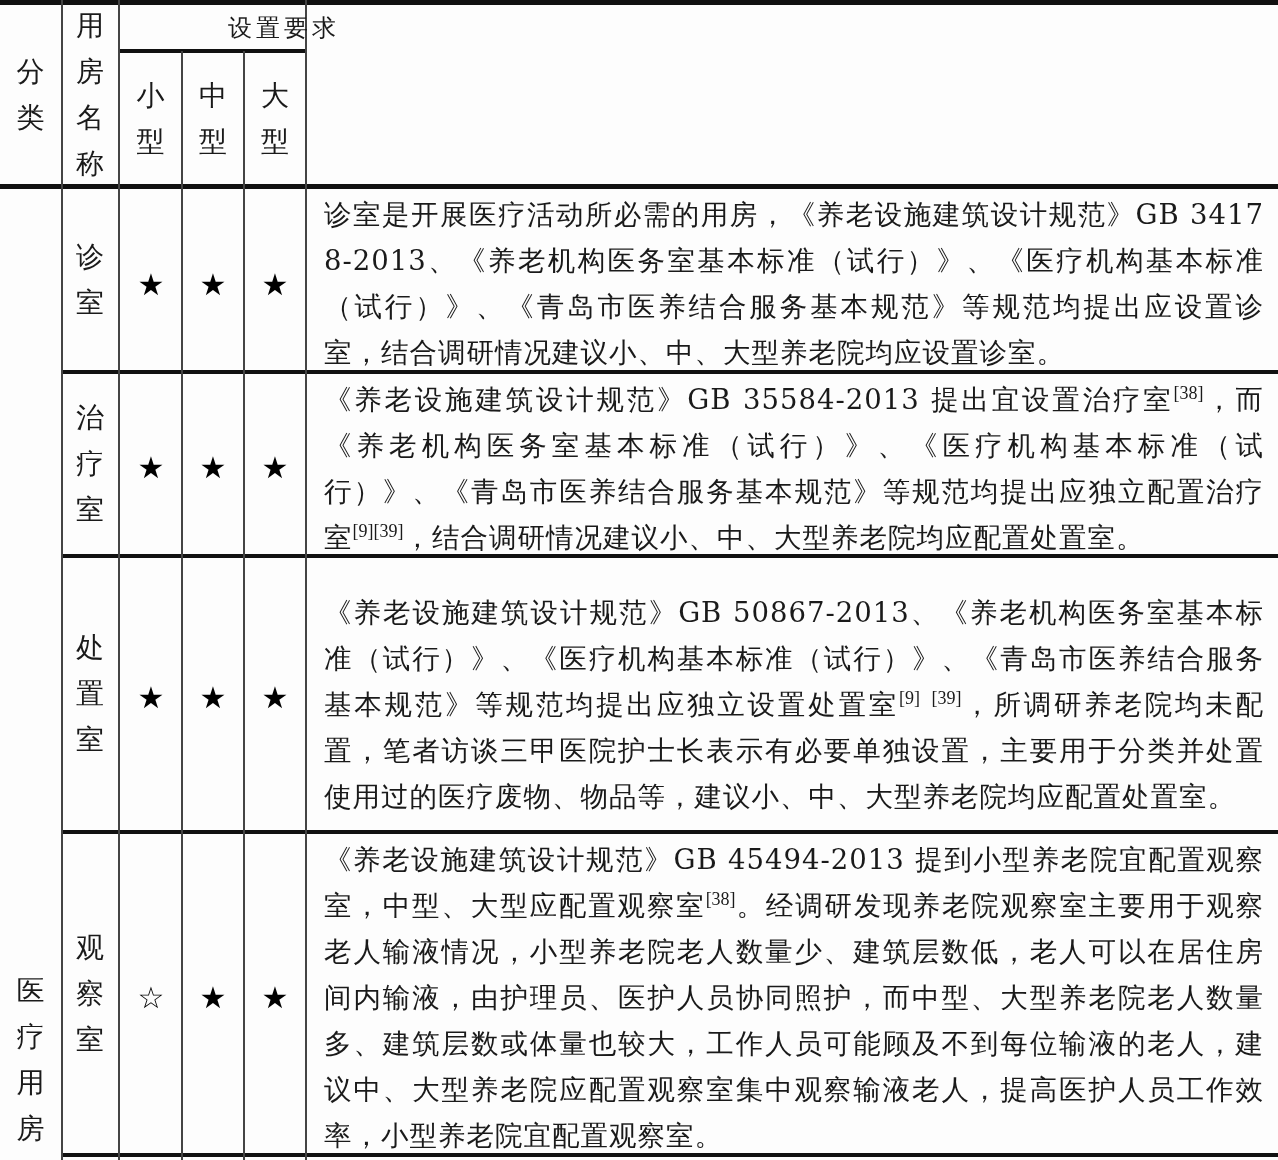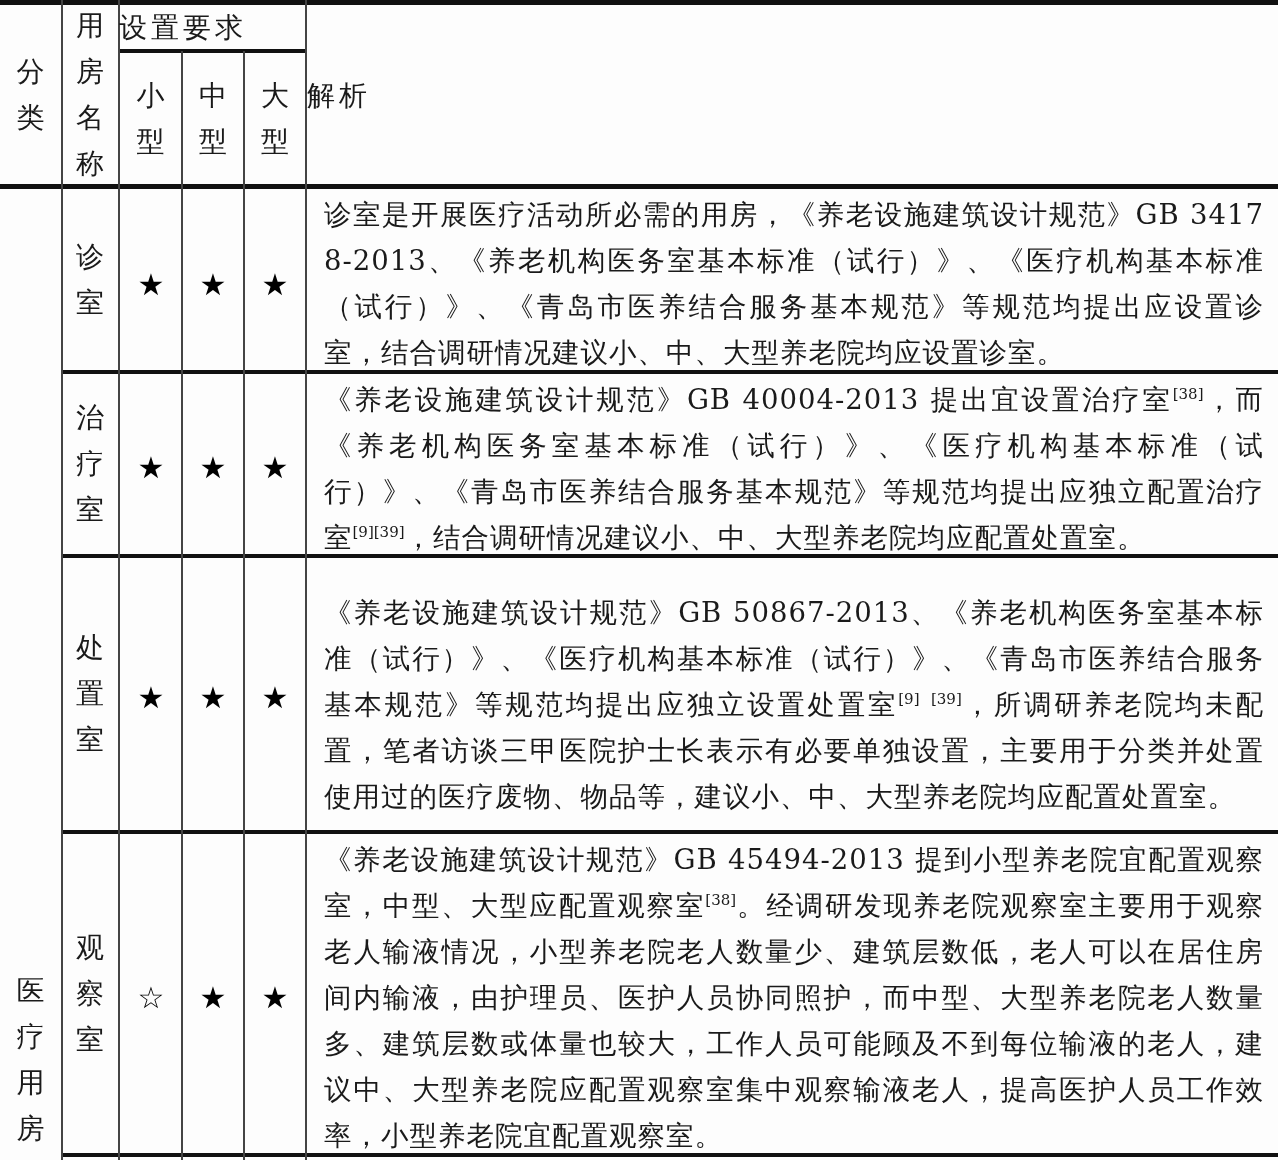--- a/index.html
+++ b/index.html
@@ -45,30 +45,32 @@
     left: 324px;
     width: 940px;
     font-size: 27.5px;
     line-height: 46px;
     text-align: justify;
     text-align-last: left;
     letter-spacing: 1px;
     word-break: break-all;
   }
   .para sup {
-    font-size: 15px;
+    font-size: 18px;
     line-height: 0;
     vertical-align: 10px;
     letter-spacing: 0;
+    font-family: Liberation Serif, serif;
   }
 
   .header-center {
     position: absolute;
-    font-size: 28px;
-    text-align: left;
+    font-size: 24px;
+    text-align: right;
+    padding-left: 34px;
   }
 </style>
 </head>
 <body>
 
 <div>
 
   <div class="hline" style="left:0;top:0;width:1278px;height:5px;"></div>
 
   <div class="hline" style="left:119px;top:49px;width:187px;height:4px;"></div>
@@ -136,21 +138,21 @@
 
 <div>
   <div class="vtext" style="left:62px;top:374px;width:56px;height:180px;">
     <span>治</span>
     <span>疗</span>
     <span>室</span>
   </div>
   <div class="star" style="left:120px;top:453px;">★</div>
   <div class="star" style="left:182px;top:453px;">★</div>
   <div class="star" style="left:244px;top:453px;">★</div>
-  <div class="para" style="top:376px;"><span>《养老设施建筑设计规范》GB 40004-2013 提出宜设置治疗室</span><sup>[38]</sup><span>，而《养老机构医务室基本标准（试行）》、《医疗机构基本标准（试行）》、《青岛市医养结合服务基本规范》等规范均提出应独立配置治疗室</span><sup>[9]</sup><sup>[39]</sup><span>，结合调研情况建议小、中、大型养老院均应配置处置室。</span></div>
+  <div class="para" style="top:376px;"><span>《养老设施建筑设计规范》GB 35584-2013 提出宜设置治疗室</span><sup>[38]</sup><span>，而《养老机构医务室基本标准（试行）》、《医疗机构基本标准（试行）》、《青岛市医养结合服务基本规范》等规范均提出应独立配置治疗室</span><sup>[9]</sup><sup>[39]</sup><span>，结合调研情况建议小、中、大型养老院均应配置处置室。</span></div>
 </div>
 
 <div>
   <div class="vtext" style="left:62px;top:558px;width:56px;height:272px;">
     <span>处</span>
     <span>置</span>
     <span>室</span>
   </div>
   <div class="star" style="left:120px;top:683px;">★</div>
   <div class="star" style="left:182px;top:683px;">★</div>

